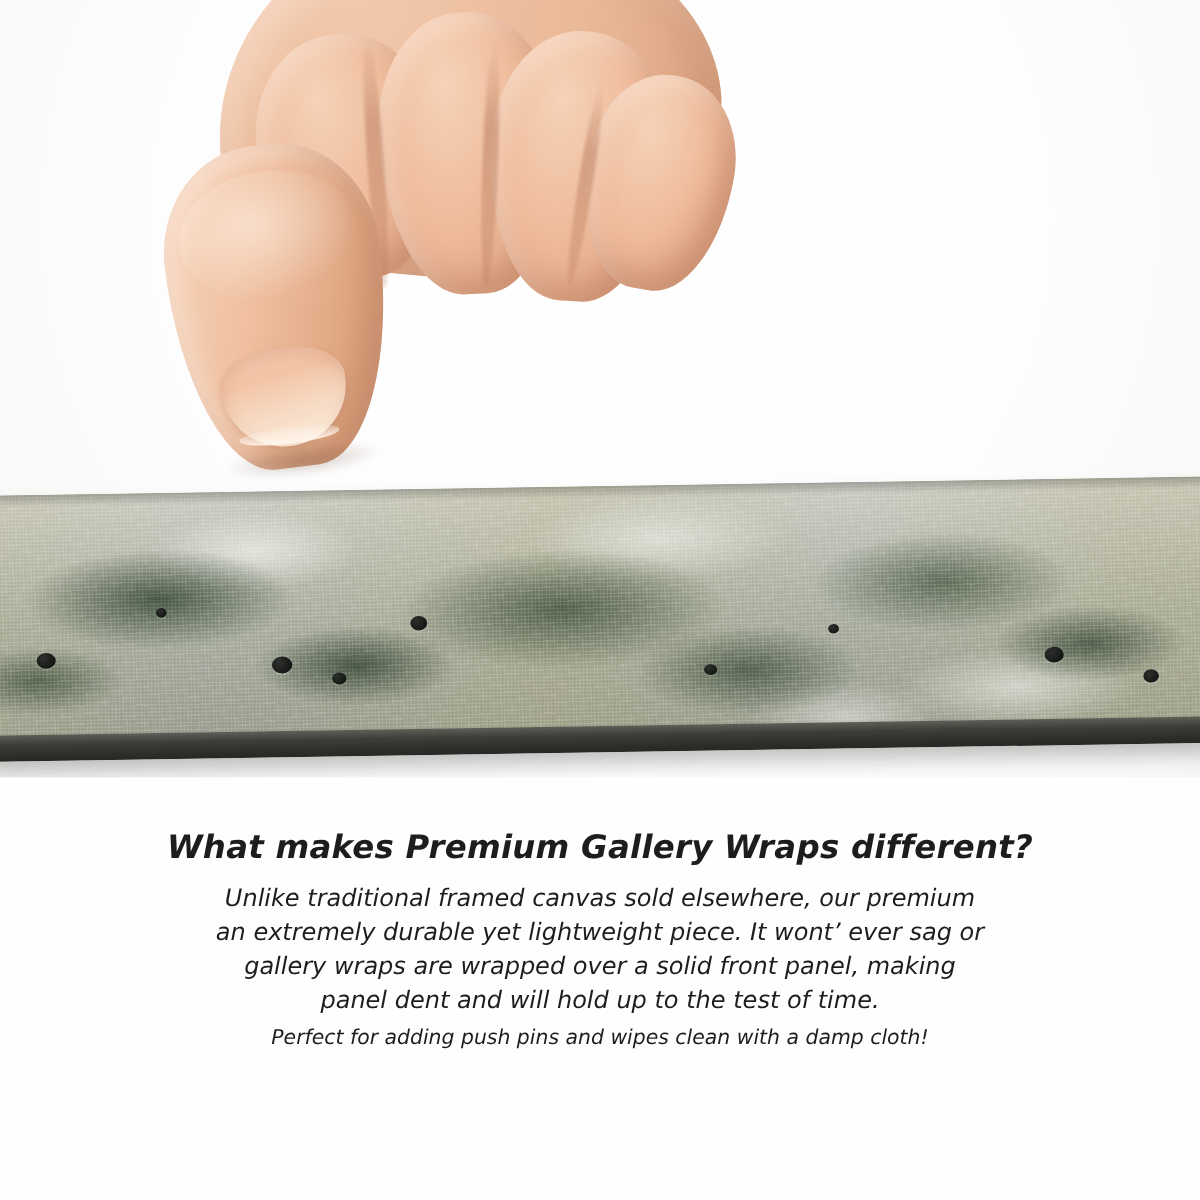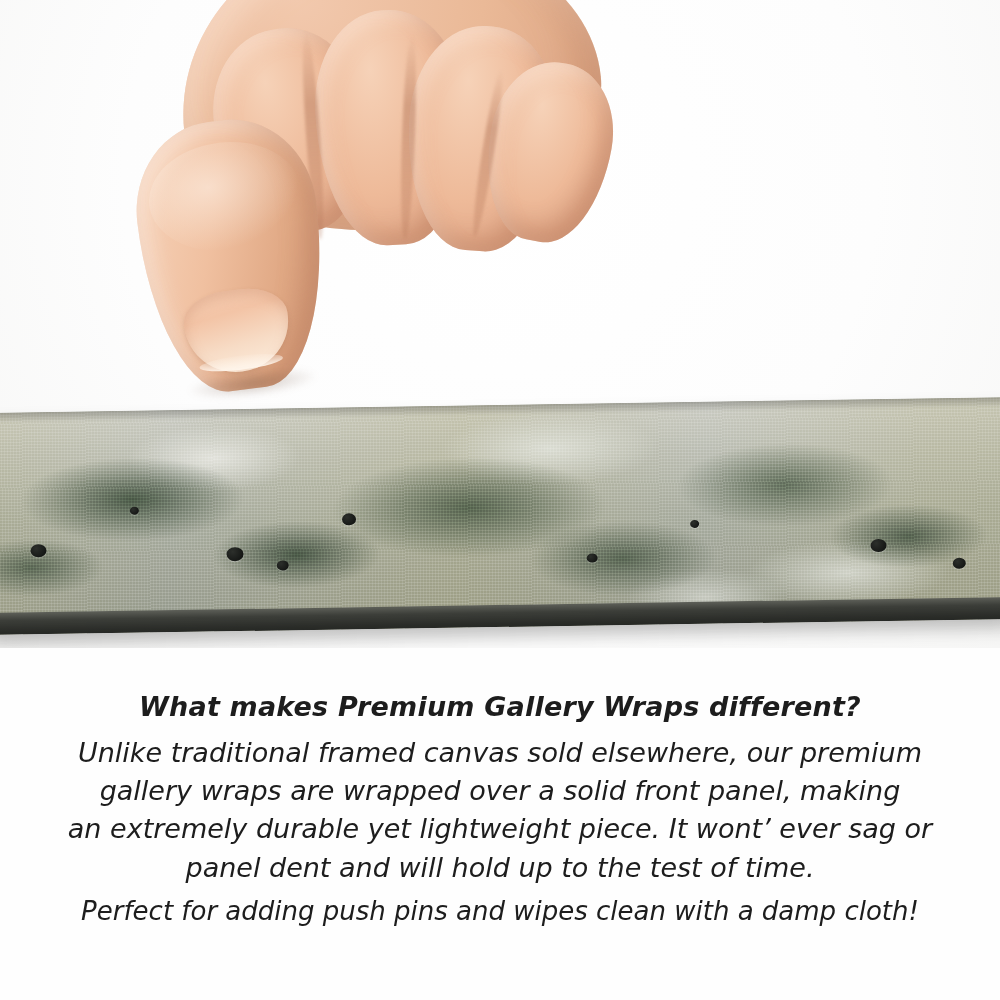--- a/index.html
+++ b/index.html
@@ -234,29 +234,29 @@
   }
   .caption-heading {
     font-size: 27px;
     font-style: italic;
     font-weight: 600;
     letter-spacing: 0.2px;
     margin: 0 0 10px 0;
     line-height: 1.25;
   }
   .caption-body {
-    font-size: 27px;
+    font-size: 20px;
     font-style: italic;
     font-weight: 400;
     line-height: 1.42;
     margin: 0;
   }
   .caption-body .line { display: block; }
   .caption-last {
-    font-size: 26px;
+    font-size: 17px;
     font-style: italic;
     line-height: 1.42;
     margin: 6px 0 0 0;
   }
 </style>
 </head>
 <body>
 
 <div class="product-figure">
 
@@ -297,20 +297,20 @@
       <div class="canvas-top-shadow"></div>
       <div class="canvas-bottom-edge"></div>
     </div>
     <div class="strip-drop-shadow"></div>
   </div>
 
   <div class="caption-block">
     <p class="caption-heading">What makes Premium Gallery Wraps different?</p>
     <p class="caption-body">
       <span class="line">Unlike traditional framed canvas sold elsewhere, our premium</span>
+      <span class="line">an extremely durable yet lightweight piece. It wont’ ever sag or</span>
       <span class="line">gallery wraps are wrapped over a solid front panel, making</span>
-      <span class="line">an extremely durable yet lightweight piece. It wont’ ever sag or</span>
       <span class="line">panel dent and will hold up to the test of time.</span>
     </p>
     <p class="caption-last">Perfect for adding push pins and wipes clean with a damp cloth!</p>
   </div>
 
 </div>
 
 </body></html>

